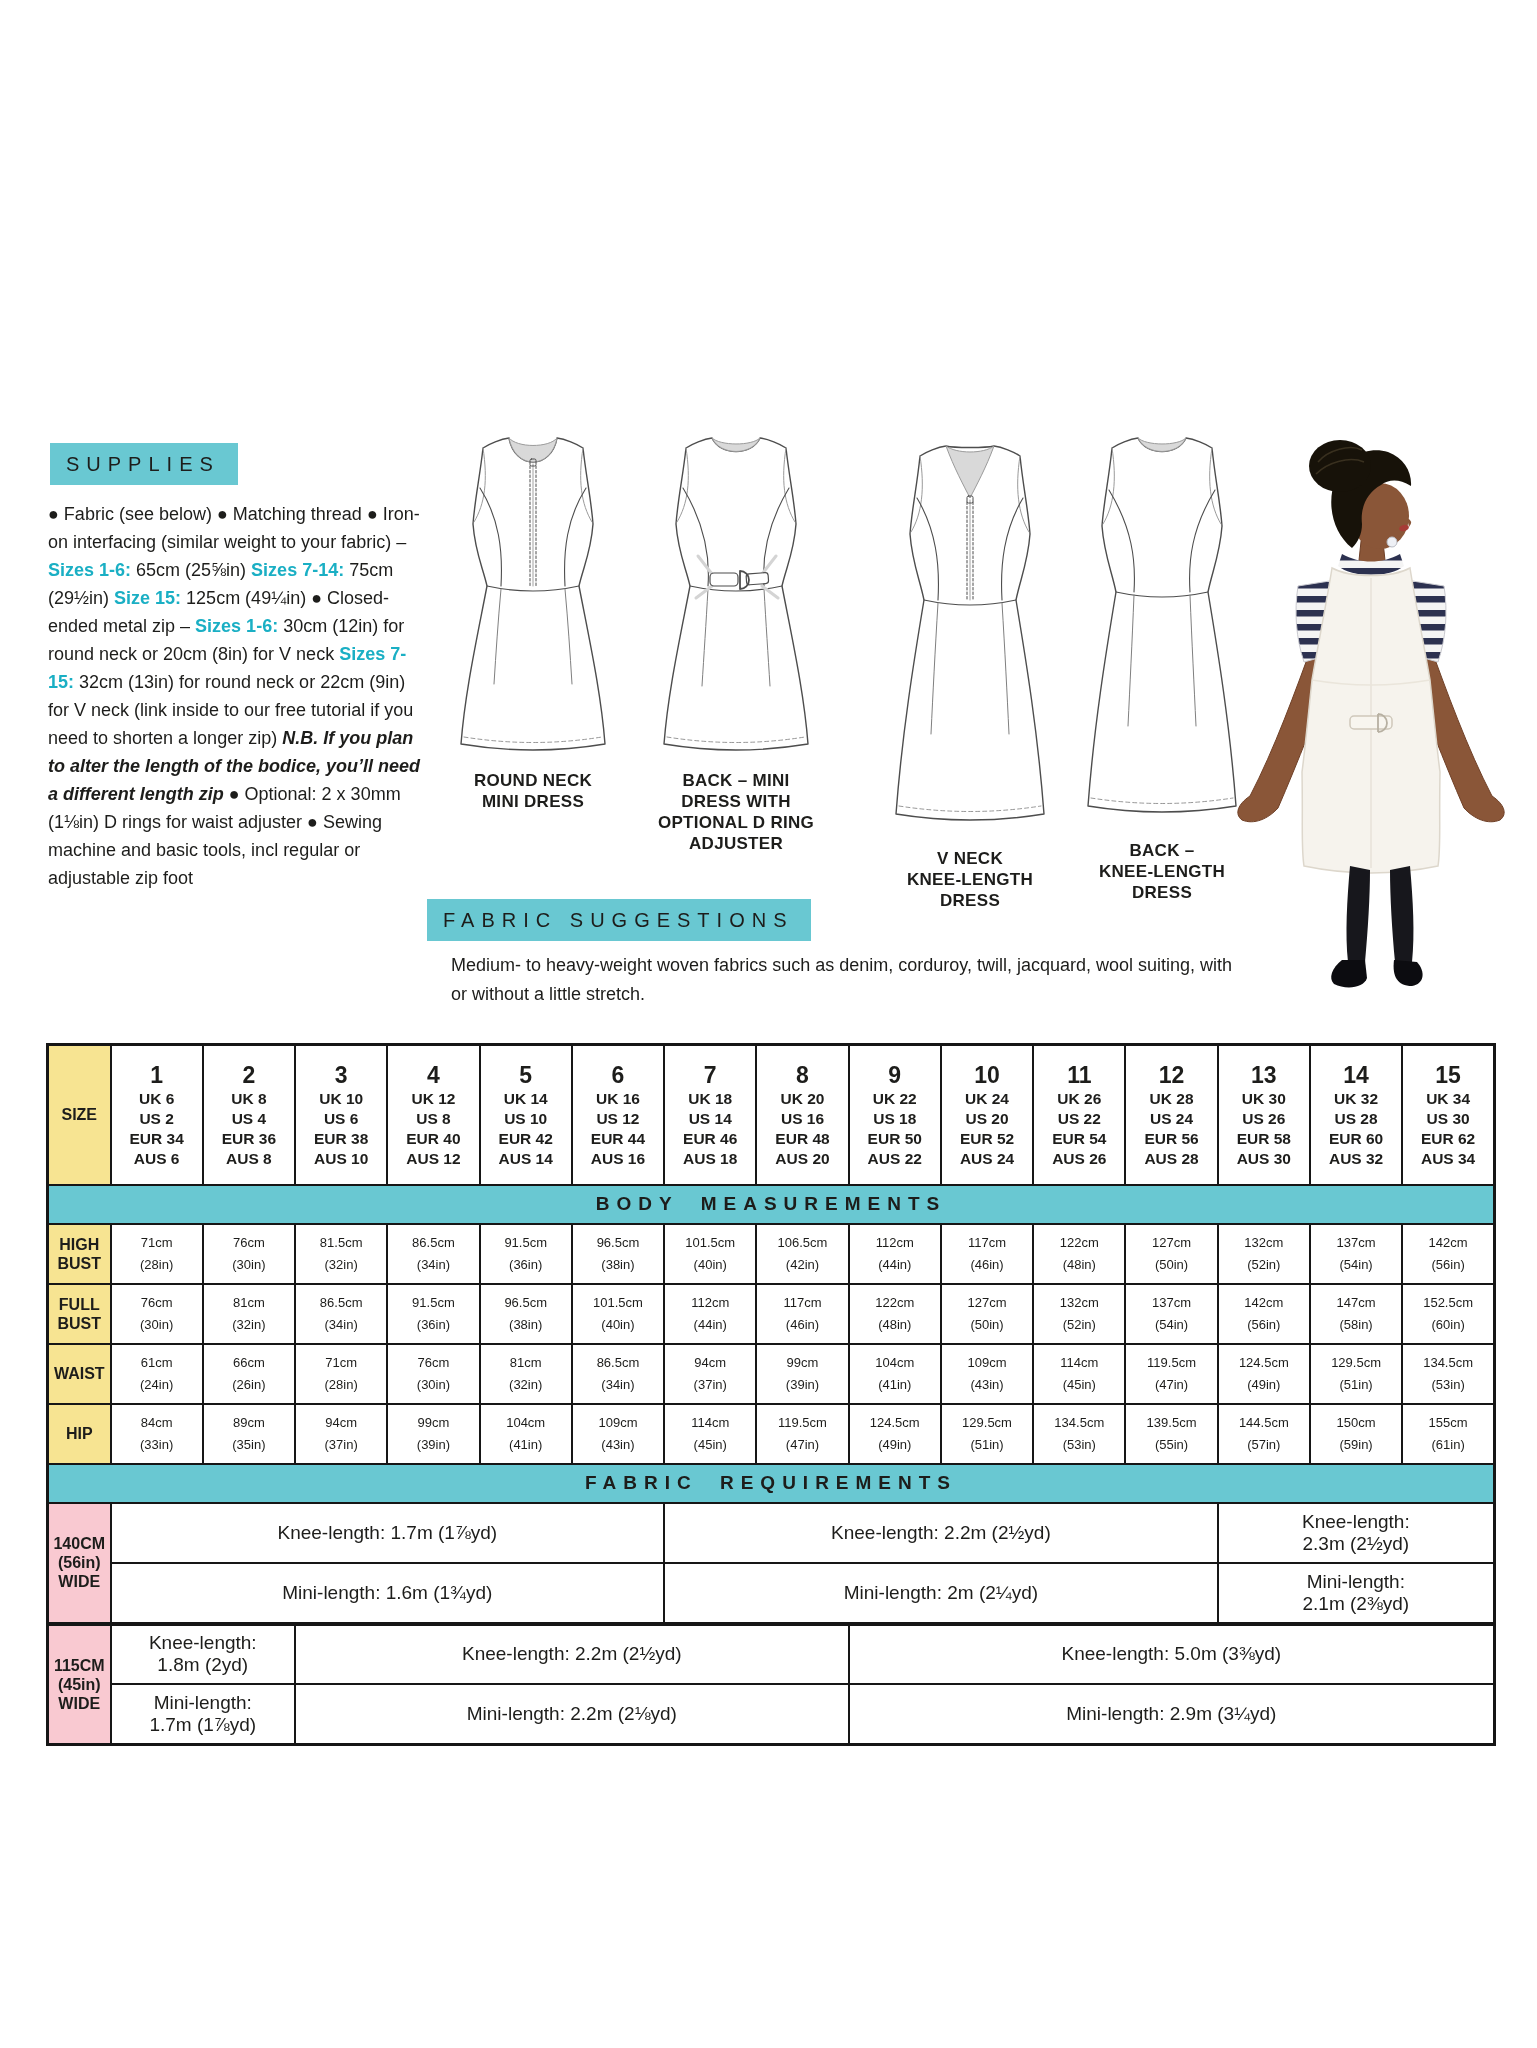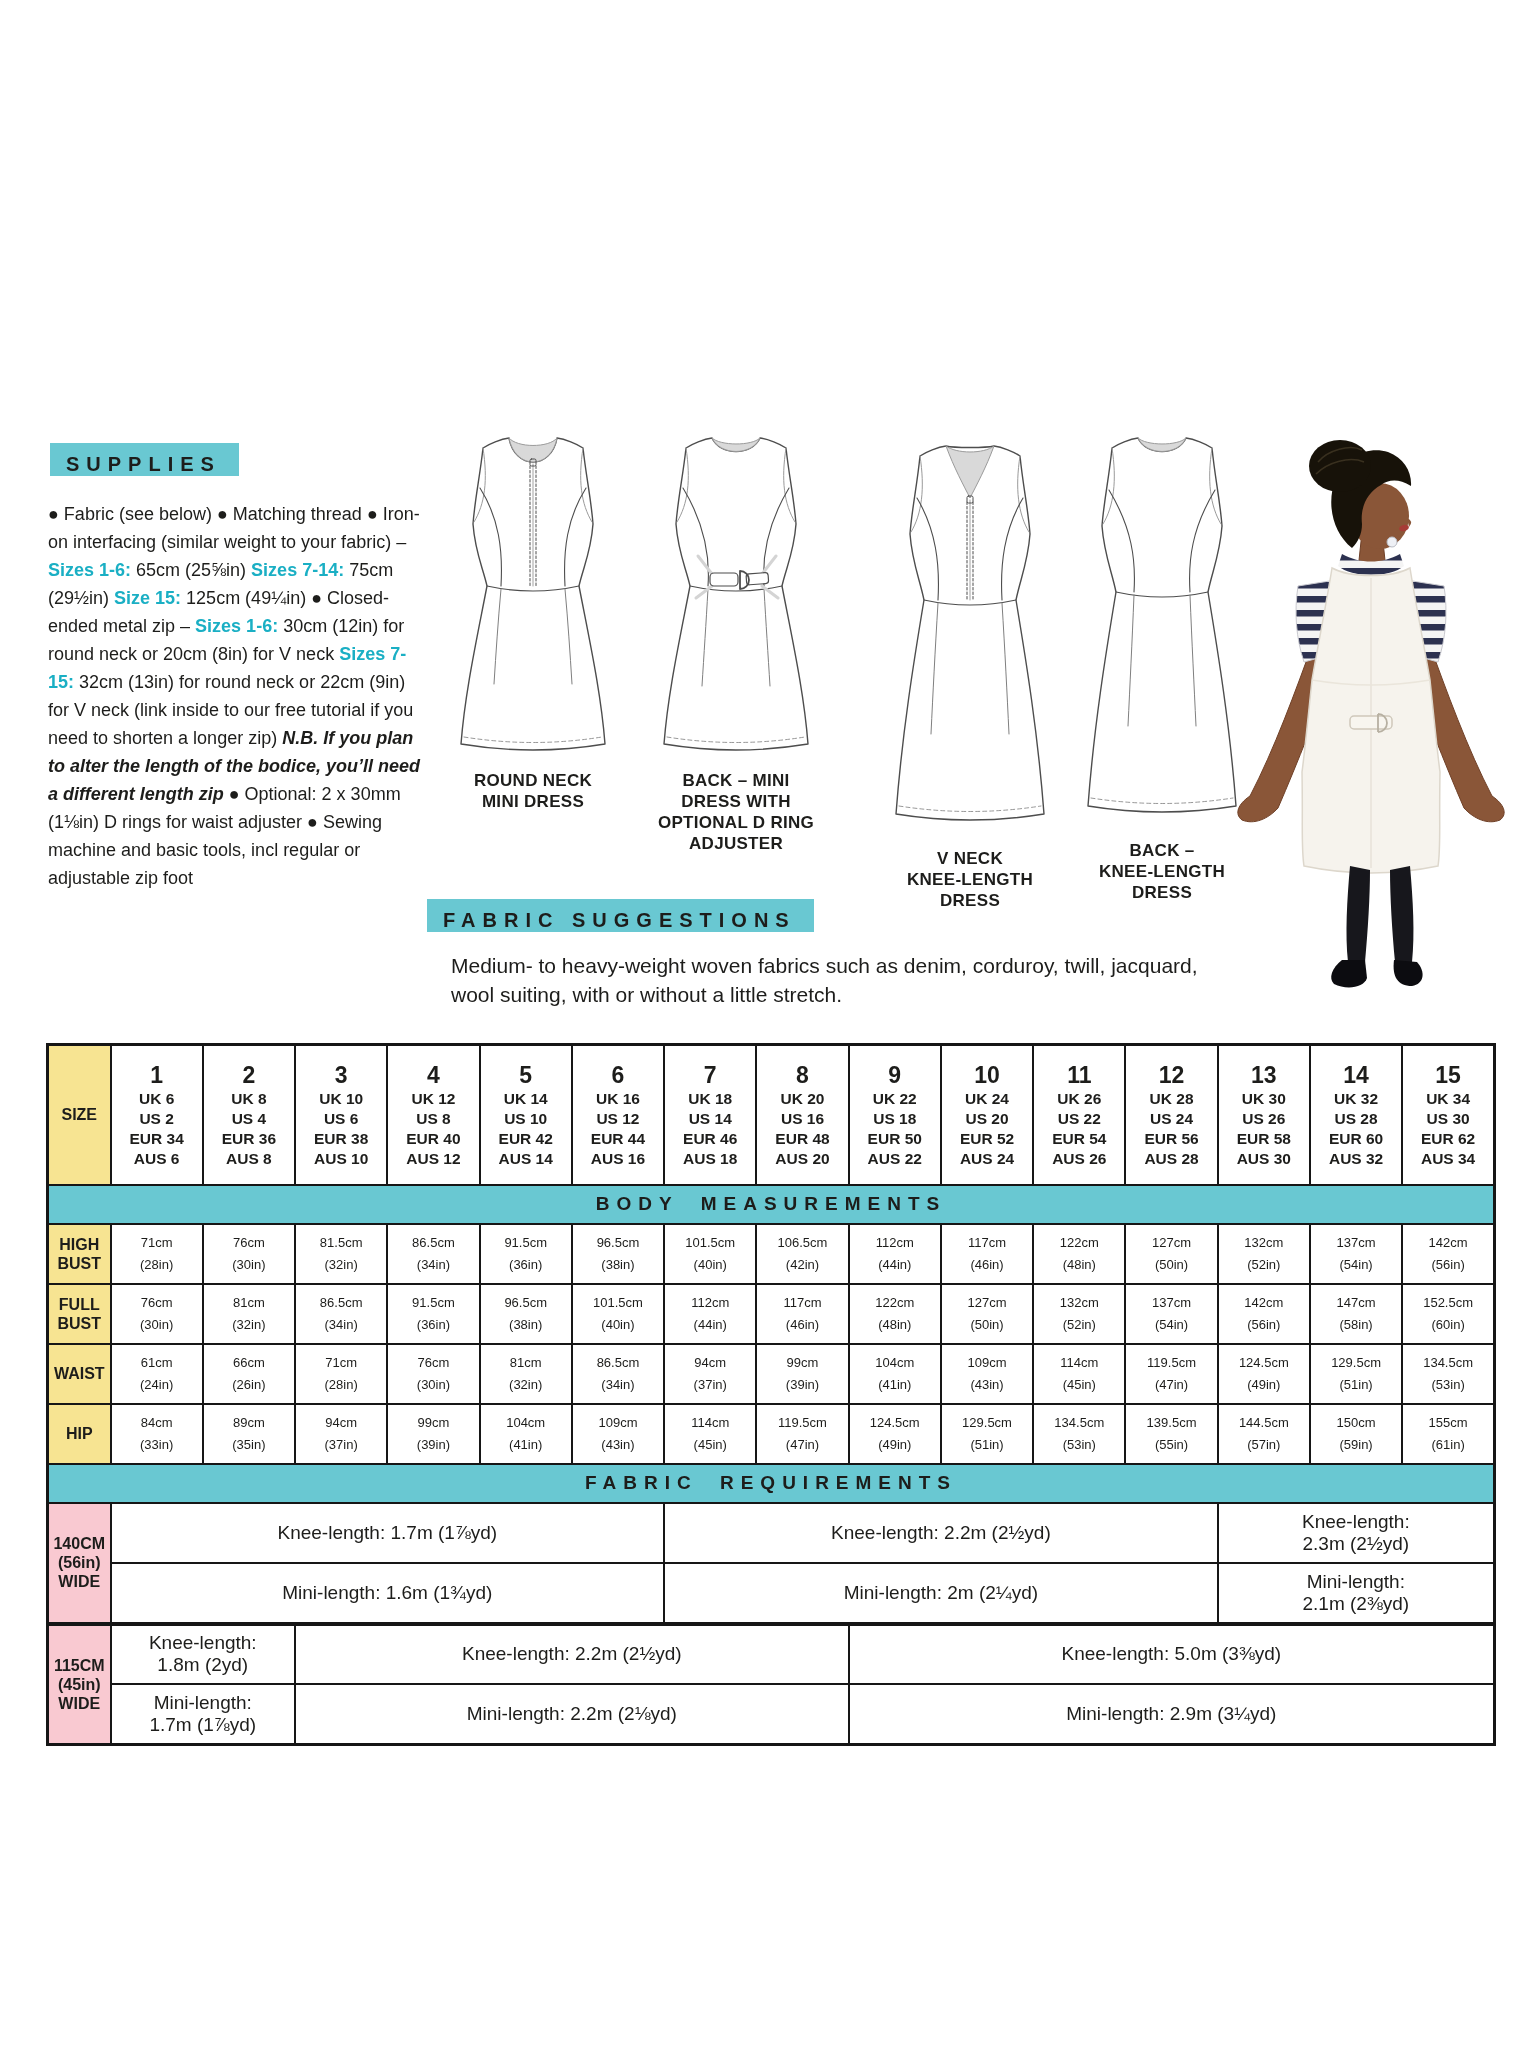--- a/index.html
+++ b/index.html
@@ -1,35 +1,35 @@
 <!DOCTYPE html>
 <html style="--teal: #69c8d2; --accent: #1aafc4; --yellow: #f7e492; --pink: #f9c9d1; --ink: #1d1d1b;"><head>
 <meta charset="utf-8">
 <style>
   html,body{margin:0;padding:0;background:#ffffff;}
   .page{position:relative;width:1537px;height:2048px;background:#fff;overflow:hidden;
         font-family:"Liberation Sans","DejaVu Sans",sans-serif;color:var(--ink,#1d1d1b);}
 
   
-  .band{position:absolute;background:var(--teal,#69c8d2);color:#1d1d1b;font-weight:bold;
-        font-size:20px;letter-spacing:7px;padding:10px 18px 0 16px;white-space:nowrap;}
+  .band{position:absolute;background:var(--teal,#69c8d2);color:#1d1d1b;font-weight:normal;
+        font-size:20px;letter-spacing:7px;padding:10px 18px 9px 16px;white-space:nowrap;}
 
   
   .supplies-text{position:absolute;left:48px;top:500px;width:374px;margin:0;
                  font-size:18px;line-height:28px;}
   .seg-accent{color:var(--accent,#1aafc4);font-weight:bold;}
   .seg-nb{font-weight:bold;font-style:italic;}
 
   
   .fig{position:absolute;text-align:center;}
   .fig svg{display:block;margin:0 auto;}
   .fig-caption{margin-top:4px;font-size:17px;font-weight:bold;line-height:21px;letter-spacing:.3px;}
 
   
-  .fs-text{position:absolute;left:451px;top:951px;width:790px;margin:0;font-size:21px;line-height:29px;}
+  .fs-text{position:absolute;left:451px;top:951px;width:790px;margin:0;font-size:18px;line-height:29px;}
 
   
   table.chart{position:absolute;left:46px;top:1043px;width:1450px;border-collapse:collapse;
               table-layout:fixed;border:3px solid #161616;}
   table.chart td{border:2px solid #161616;text-align:center;vertical-align:middle;padding:2px;}
   tr.r-size{height:140px;} tr.r-band{height:39px;} tr.r-meas{height:60px;}
   tr.r-fab1{height:60px;} tr.r-fab2{height:61px;}
   td.label-col{background:var(--yellow,#f7e492);font-weight:bold;font-size:16px;line-height:19px;}
   td.pink{background:var(--pink,#f9c9d1);font-weight:bold;font-size:16px;line-height:19px;}
   td.band-cell{background:var(--teal,#69c8d2);text-align:left;font-weight:bold;font-size:19px;

